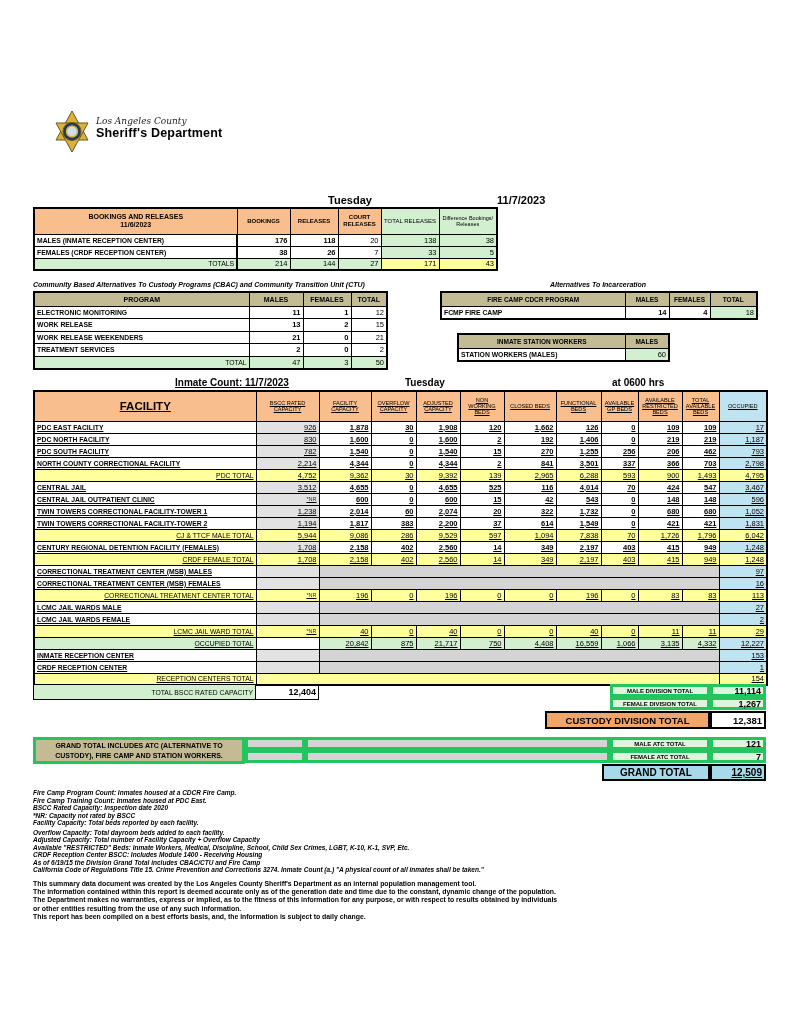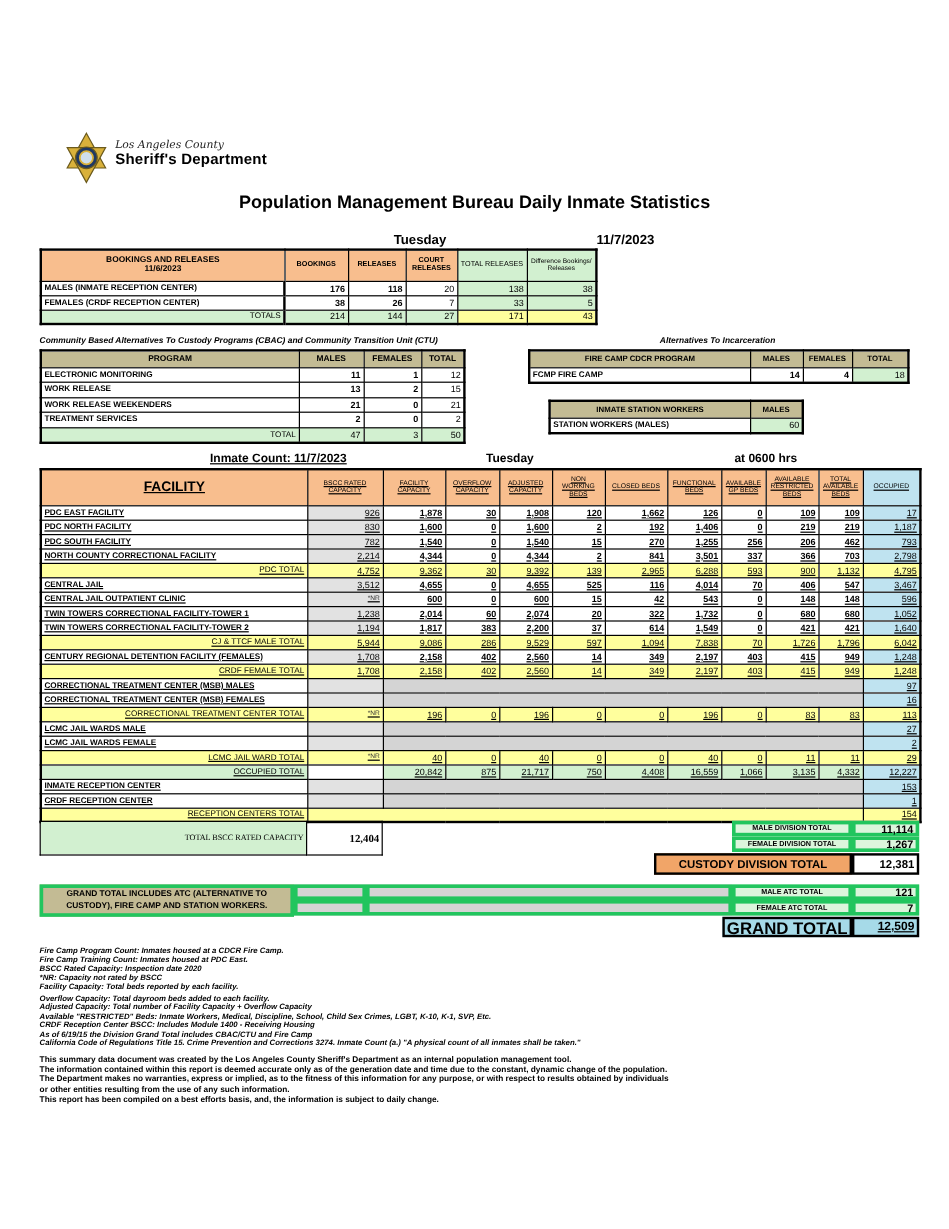--- a/index.html
+++ b/index.html
@@ -52,31 +52,31 @@
   td.bscc{background:var(--bsccgray);}
   td.occ{background:var(--blue);}
   td.nr{font-size:5.5px;color:#333;text-align:right;}
   td.grayspan{background:var(--gray);}
   tr.mt-t td,tr.mt-tn td,tr.mt-rt td{background:var(--yellow);}
   tr.mt-ot td{background:var(--green);margin-left:24px;}
   tr.mt-ot td.wht{background:#fff;}
   tr.mt-ot td.occ,tr.mt-g td.occ,tr.mt-f td.occ,tr.mt-fn td.occ{background:var(--blue);}
   tr.mt-g td.bscc{background:var(--bsccgray);}
   
-  #bscc-table tr{height:28px;font-family:Liberation Serif, serif;}
+  #bscc-table tr{height:15px;}
   #bscc-table .glabel{background:var(--green);font-size:6.8px;text-align:right;}
   #bscc-table .gval{font-weight:bold;font-size:9px;text-align:right;}
   
   .abox{position:absolute;border:3px solid #22c55e;box-sizing:border-box;display:flex;align-items:center;}
   .abox.lab{justify-content:center;font-size:6px;font-weight:bold;background:var(--palegreen);}
   .abox.val{justify-content:flex-end;font-size:9px;font-weight:bold;padding-right:2px;background:#fff;}
   .abox.valg{background:var(--palegreen);}
   .abox.custody{background:var(--custody);font-size:9.5px;font-weight:bold;justify-content:center;border:2px solid #000;}
   .abox.cval{border:2px solid #000;font-size:9.5px;}
-  .abox.grand{background:var(--grandblue);border:2px solid #000;font-size:14px;font-weight:bold;justify-content:center;}
+  .abox.grand{background:var(--grandblue);border:2px solid #000;font-size:10px;font-weight:bold;justify-content:center;}
   .abox.grandv{background:var(--grandblue);border:2px solid #000;font-size:10px;font-weight:bold;justify-content:flex-end;padding-right:2px;}
   .abox.grayc{background:var(--gray);}
   .abox.tanbox{background:var(--tan);flex-direction:column;justify-content:center;font-size:7px;font-weight:bold;text-align:center;line-height:1.3;}
   
   .footnotes div{font-style:italic;font-weight:bold;font-size:6.5px;line-height:7.5px;}
   .disclaimer div{font-weight:bold;font-size:6.9px;line-height:8.2px;}
 </style>
 </head>
 <body>
 
@@ -88,21 +88,20 @@
       <polygon points="20,42 36,13 4,13" fill="#d9b13b" stroke="#6b5a1d" stroke-width="1"></polygon>
       <circle cx="20" cy="21.5" r="9" fill="#1f3864" stroke="#6b5a1d" stroke-width="1"></circle>
       <circle cx="20" cy="21.5" r="5.5" fill="#cfdeed" stroke="#d9b13b" stroke-width="1.5"></circle>
     </svg>
   </div>
   <div class="abs logo-text" style="left:96px;top:116px;">
     <div class="script">Los Angeles County</div>
     <div class="dept">Sheriff's Department</div>
   </div>
 
-  <div class="abs page-title" style="left:30px;top:160px;width:731px;">Population Management Bureau Daily Inmate Statistics</div>
 
   <div class="abs daydate" style="left:300px;top:194px;width:100px;text-align:center;">Tuesday</div>
   <div class="abs daydate" style="left:497px;top:194px;">11/7/2023</div>
 
   <table id="bookings-table" class="abs" style="left:33px;top:207px;width:463px;border:2px solid #000;">
     <colgroup>
         <col style="width:203px">
         <col style="width:53px">
         <col style="width:48px">
         <col style="width:43px">
@@ -340,34 +339,34 @@
           <td class="lbl ralign">PDC TOTAL</td>
           <td class="num">4,752</td>
           <td class="num">9,362</td>
           <td class="num">30</td>
           <td class="num">9,392</td>
           <td class="num">139</td>
           <td class="num">2,965</td>
           <td class="num">6,288</td>
           <td class="num">593</td>
           <td class="num">900</td>
-          <td class="num">1,132</td>
+          <td class="num">1,493</td>
           <td class="num">4,795</td>
         </tr>
         <tr class="mt-f">
           <td class="lbl">CENTRAL JAIL</td>
           <td class="bscc num">3,512</td>
           <td class="num b">4,655</td>
           <td class="num b">0</td>
           <td class="num b">4,655</td>
           <td class="num b">525</td>
           <td class="num b">116</td>
           <td class="num b">4,014</td>
           <td class="num b">70</td>
-          <td class="num b">406</td>
+          <td class="num b">424</td>
           <td class="num b">547</td>
           <td class="occ num">3,467</td>
         </tr>
         <tr class="mt-fn">
           <td class="lbl">CENTRAL JAIL OUTPATIENT CLINIC</td>
           <td class="bscc nr">*NR</td>
           <td class="num b">600</td>
           <td class="num b">0</td>
           <td class="num b">600</td>
           <td class="num b">15</td>
@@ -397,21 +396,21 @@
           <td class="bscc num">1,194</td>
           <td class="num b">1,817</td>
           <td class="num b">383</td>
           <td class="num b">2,200</td>
           <td class="num b">37</td>
           <td class="num b">614</td>
           <td class="num b">1,549</td>
           <td class="num b">0</td>
           <td class="num b">421</td>
           <td class="num b">421</td>
-          <td class="occ num">1,640</td>
+          <td class="occ num">1,831</td>
         </tr>
         <tr class="mt-t">
           <td class="lbl ralign">CJ &amp; TTCF MALE TOTAL</td>
           <td class="num">5,944</td>
           <td class="num">9,086</td>
           <td class="num">286</td>
           <td class="num">9,529</td>
           <td class="num">597</td>
           <td class="num">1,094</td>
           <td class="num">7,838</td>

